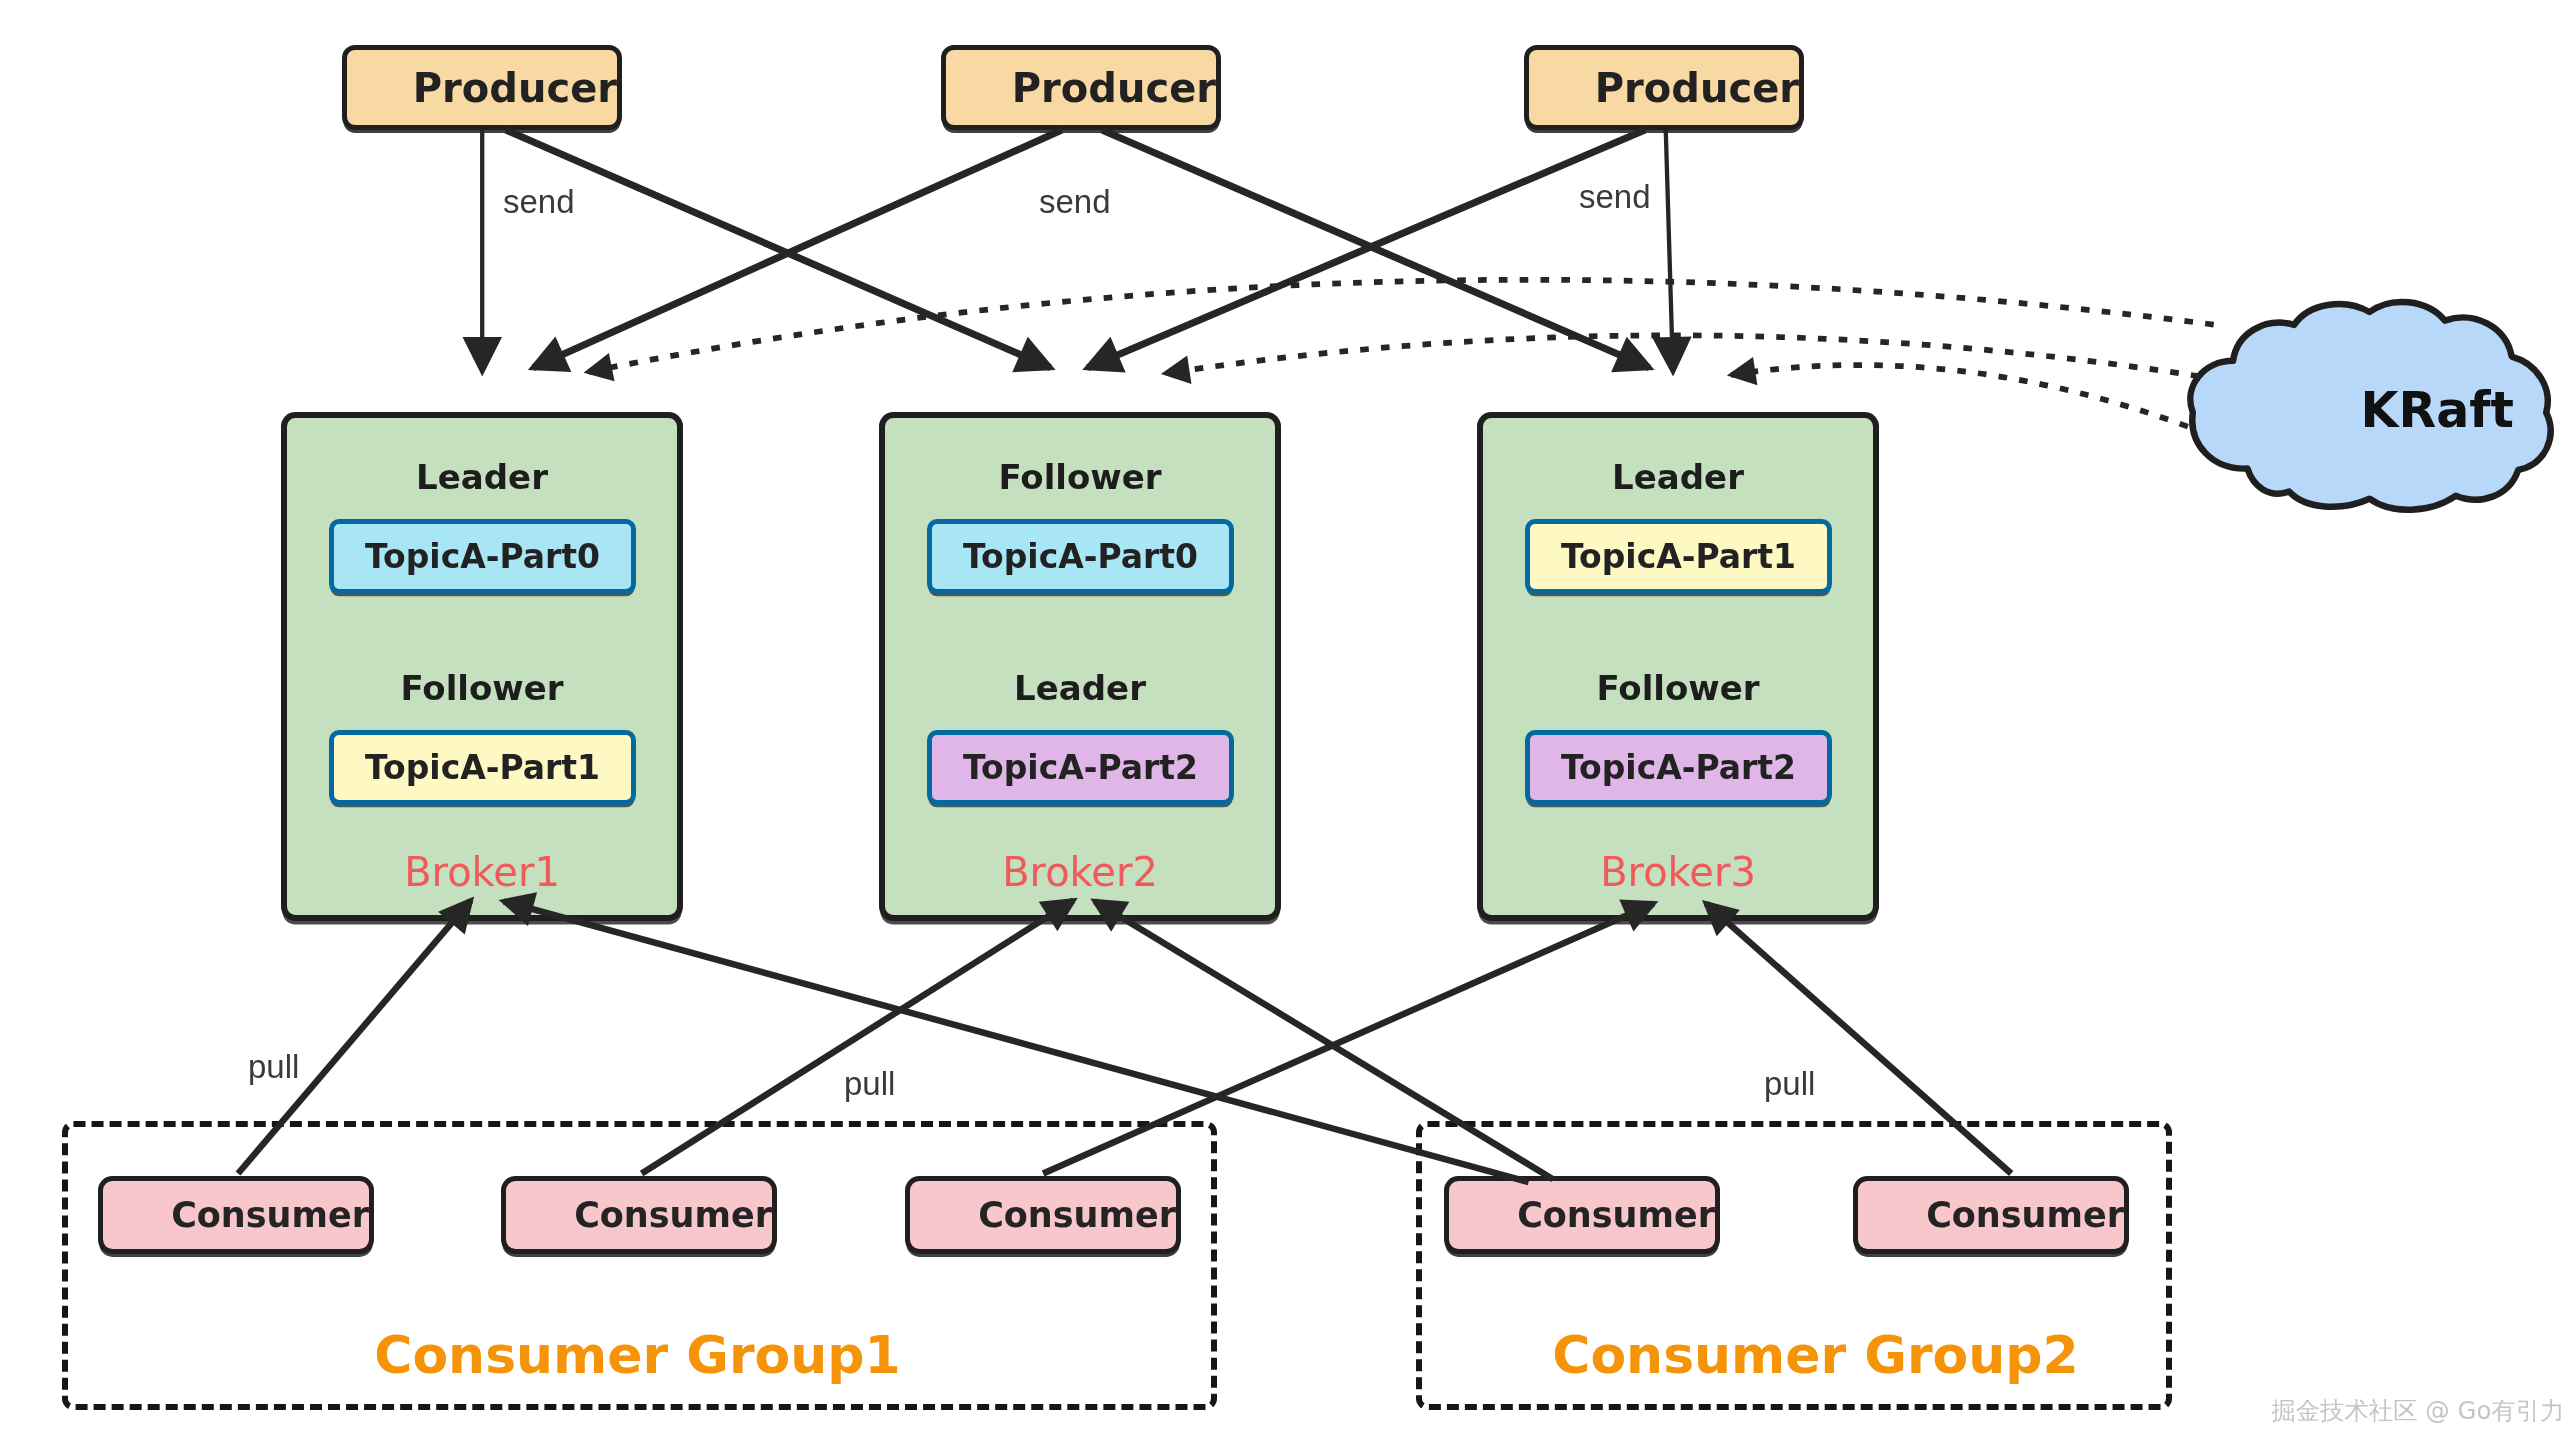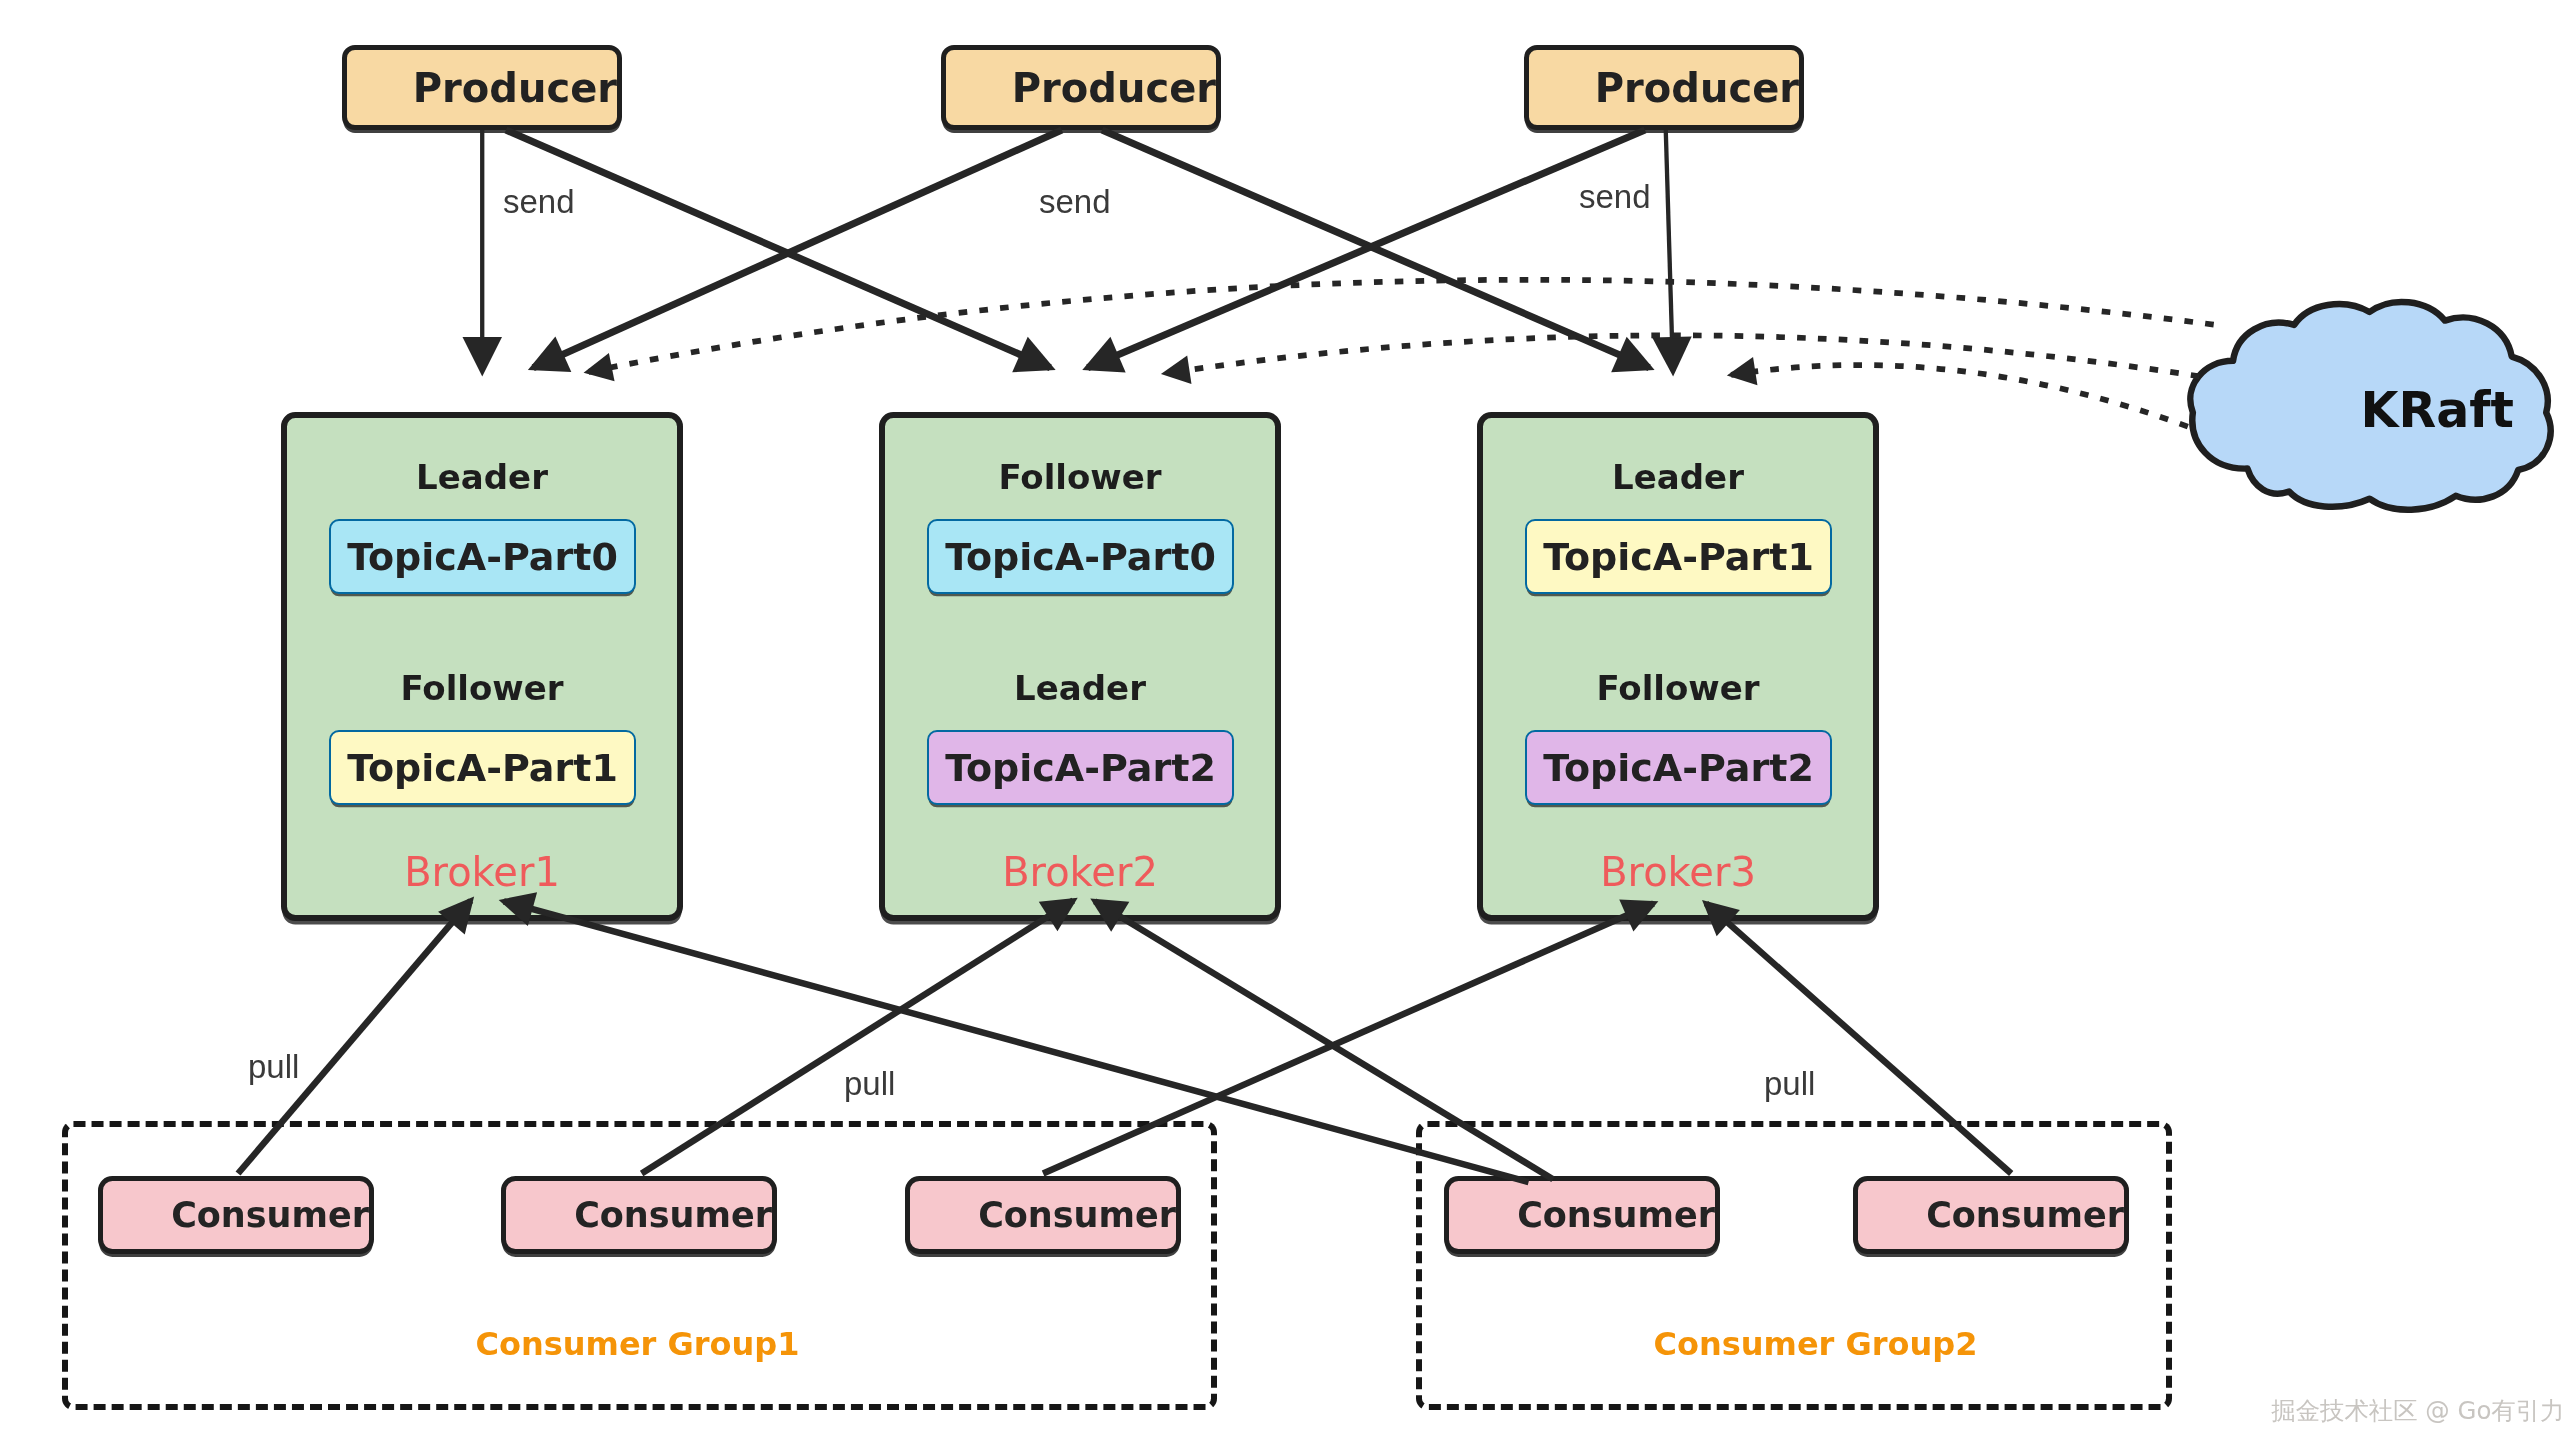--- a/index.html
+++ b/index.html
@@ -22,41 +22,41 @@
     position:absolute;box-sizing:border-box;width:402px;height:509px;background:#C5E0BF;
     border:6.5px solid #1f1f1f;border-radius:14.4px;z-index:1;
     box-shadow:0 5px 0 -1.4px rgba(31,31,31,.8);
     margin-top:33px;
   }
   .b1{left:281px;top:379px;} .b2{left:879px;top:379px;} .b3{left:1477px;top:379px;}
   .role{position:absolute;left:0;width:100%;text-align:center;font-size:34px;font-weight:bold;color:#1d1d1d;}
   .r1{top:39px;} .r2{top:250px;}
   .part{
     position:absolute;left:42px;width:307px;height:75px;box-sizing:border-box;
-    border:2px solid #0369a1;border-radius:10px;display:flex;align-items:center;justify-content:center;
-    font-size:38px;font-weight:600;color:#222;
+    border:5px solid #0369a1;border-radius:10px;display:flex;align-items:center;justify-content:center;
+    font-size:33px;font-weight:600;color:#222;
     box-shadow:0 3.6px 0 -1.4px rgba(31,31,31,.7);
   }
   .pt1{top:101px;} .pt2{top:312px;}
   .part.cyan{background:#A9E6F5;} .part.green{background:#fef9c3;} .part.purple{background:#E0B6E8;}
   .bname{position:absolute;left:0;width:100%;top:431px;text-align:center;font-size:40px;font-weight:normal;color:#EF5B5B;}
 
   .group{
     position:absolute;box-sizing:border-box;border:6.5px dashed #161616;border-radius:11.5px;z-index:0;background:transparent;
   }
   .g1{left:62px;top:1121px;width:1155px;height:289px;}
   .g2{left:1416px;top:1121px;width:756px;height:289px;}
   .consumer{
     width:276px;height:78px;background:#F7C7CC;border:5.7px solid #1f1f1f;border-radius:14.4px;
     font-size:35px;font-weight:bold;color:#242424;z-index:2;
     box-shadow:0 4.3px 0 -1.4px rgba(31,31,31,.85);
   }
   .c11{left:98px;top:1176px;} .c12{left:501px;top:1176px;} .c13{left:905px;top:1176px;}
   .c21{left:1444px;top:1176px;} .c22{left:1853px;top:1176px;}
-  .group-name{position:absolute;font-size:32px;font-weight:bold;color:#F59408;text-align:center;width:575px;z-index:2;}
+  .group-name{position:absolute;font-size:52px;font-weight:bold;color:#F59408;text-align:center;width:575px;z-index:2;}
   .gn1{left:350px;top:1325px;} .gn2{left:1528px;top:1325px;}
 
   .lbl{position:absolute;font-family:"Liberation Sans",sans-serif;font-size:33px;color:#3a3a3a;z-index:3;margin-top:16px;}
   .s1{left:503px;top:167px;} .s2{left:1039px;top:167px;} .s3{left:1579px;top:162px;}
   .pu1{left:248px;top:1032px;} .pu2{left:844px;top:1049px;} .pu3{left:1764px;top:1049px;}
 
   .cloud{position:absolute;left:2161px;top:289px;width:407px;height:237px;z-index:1;}
   .kraft-label{position:absolute;left:2227px;top:382px;width:287px;text-align:right;
     font-size:49px;font-weight:bold;color:#111;z-index:2;}
 

